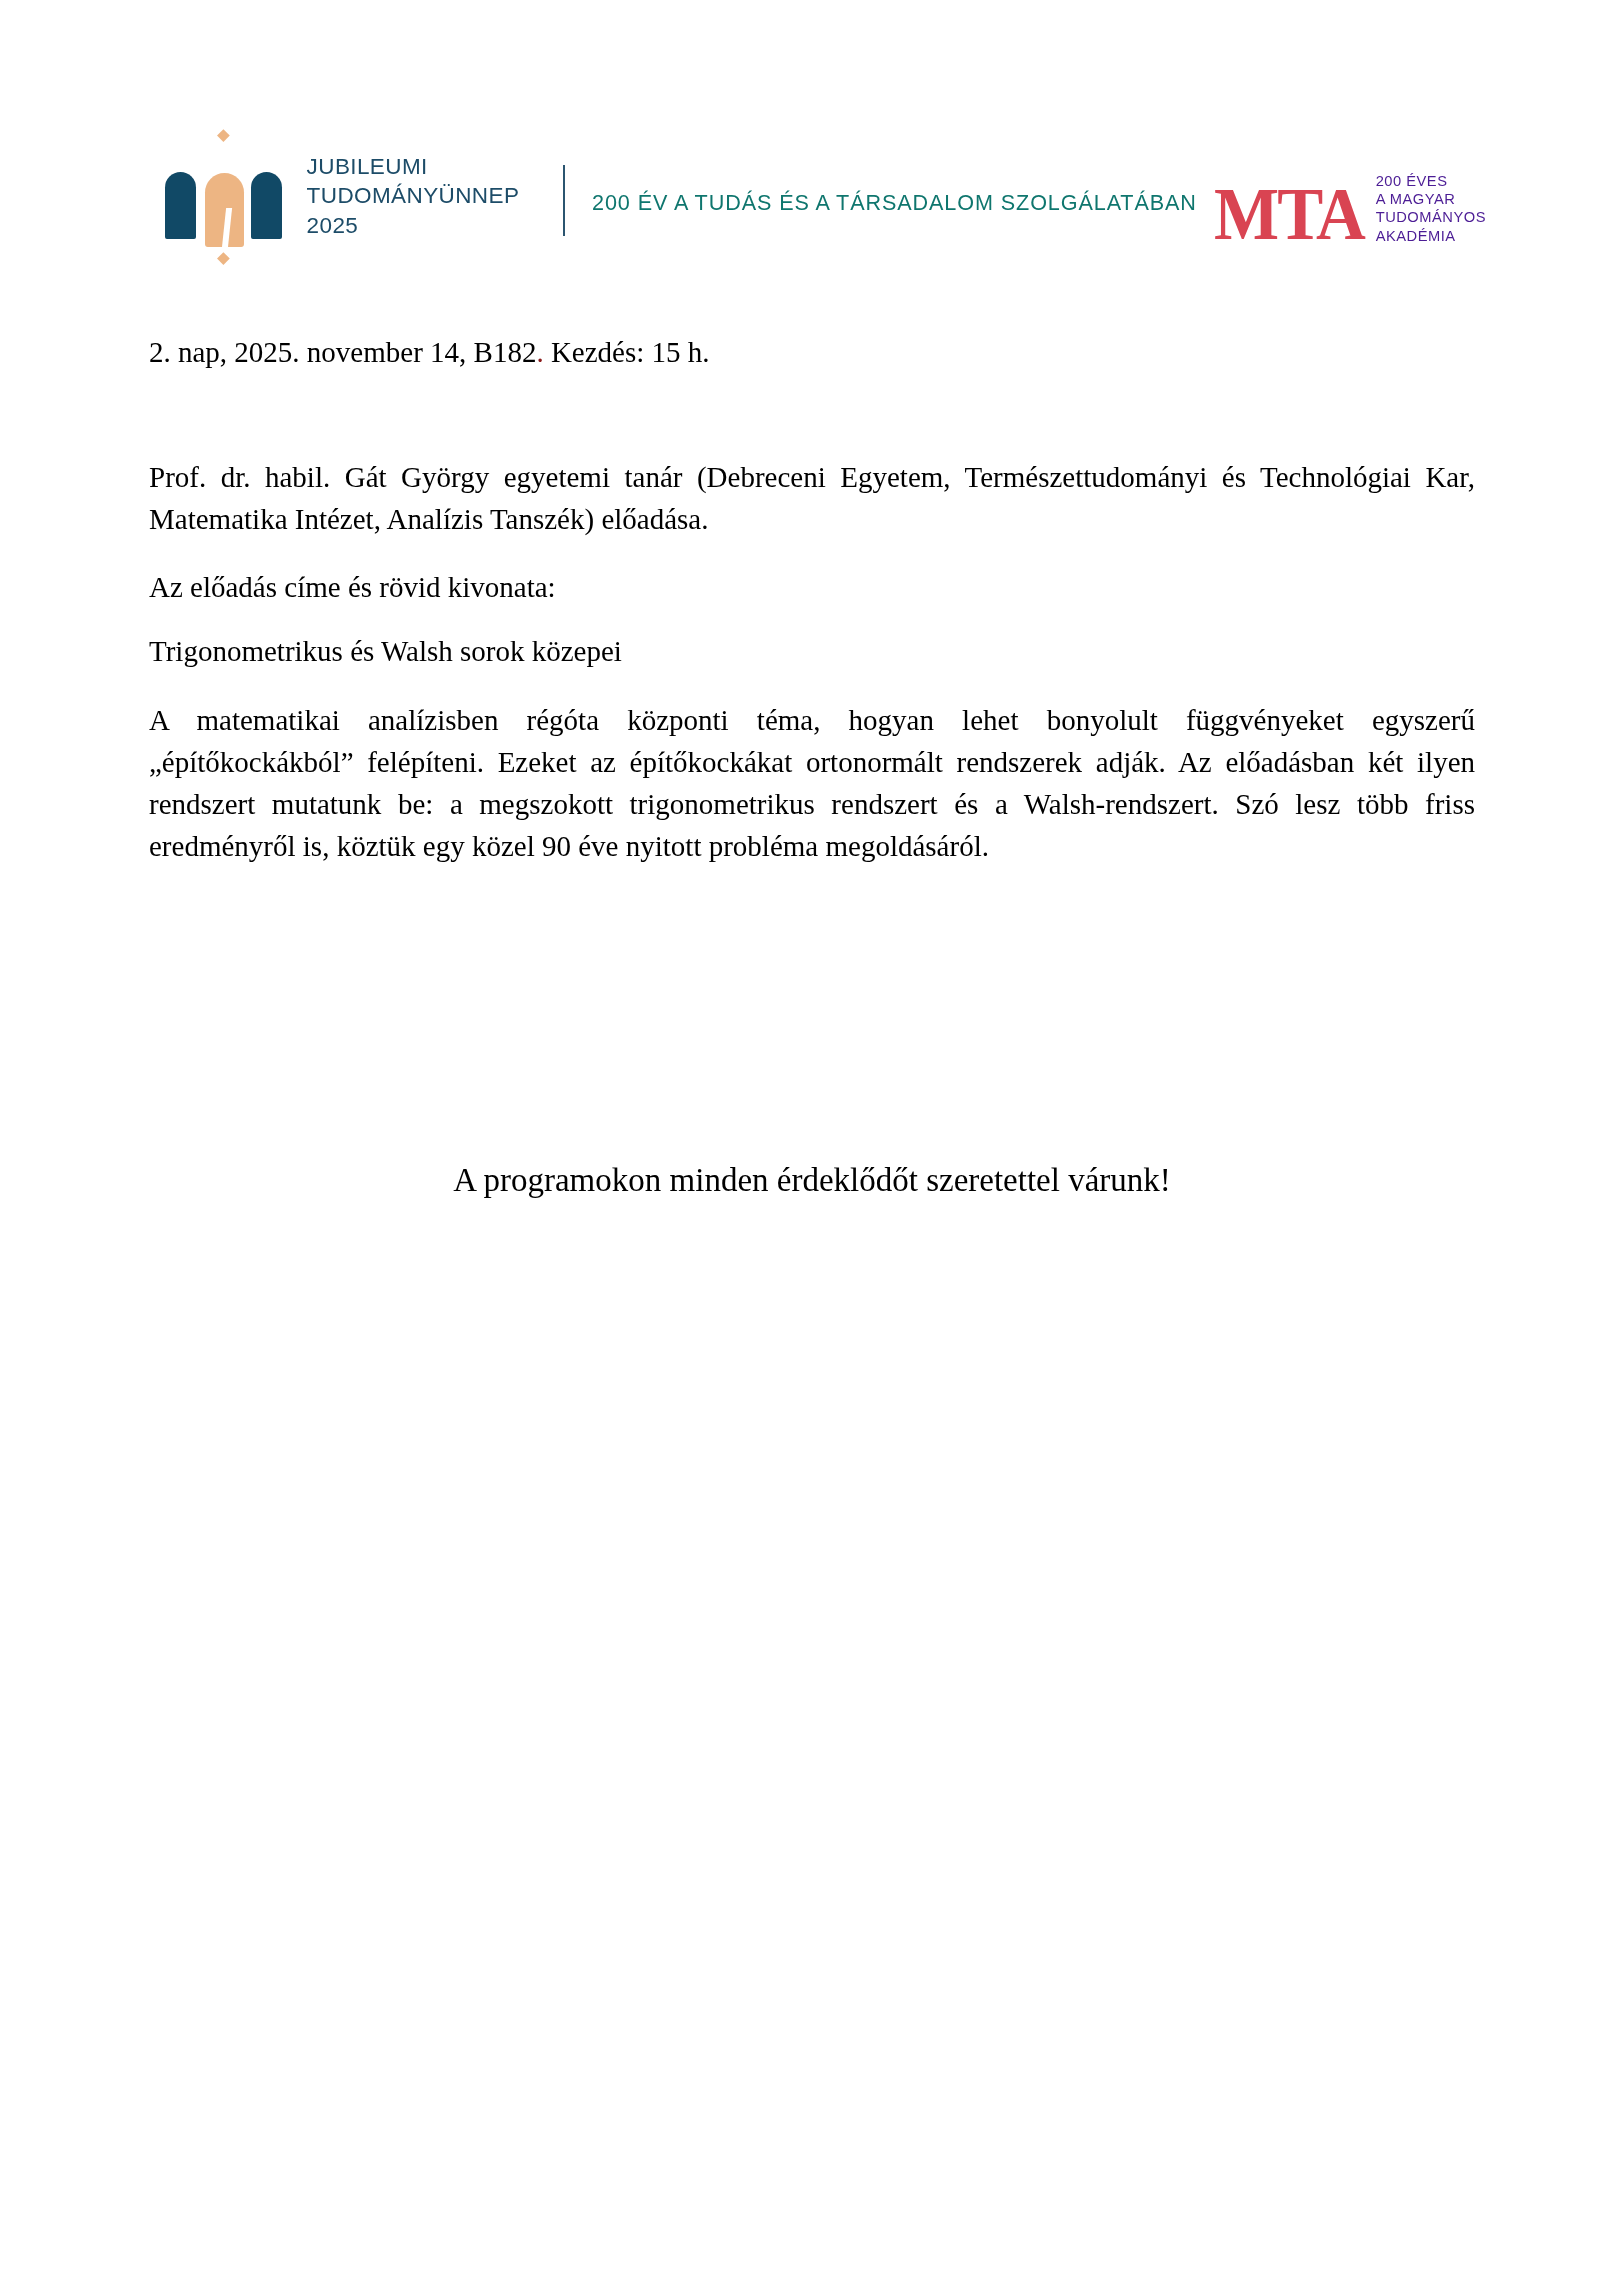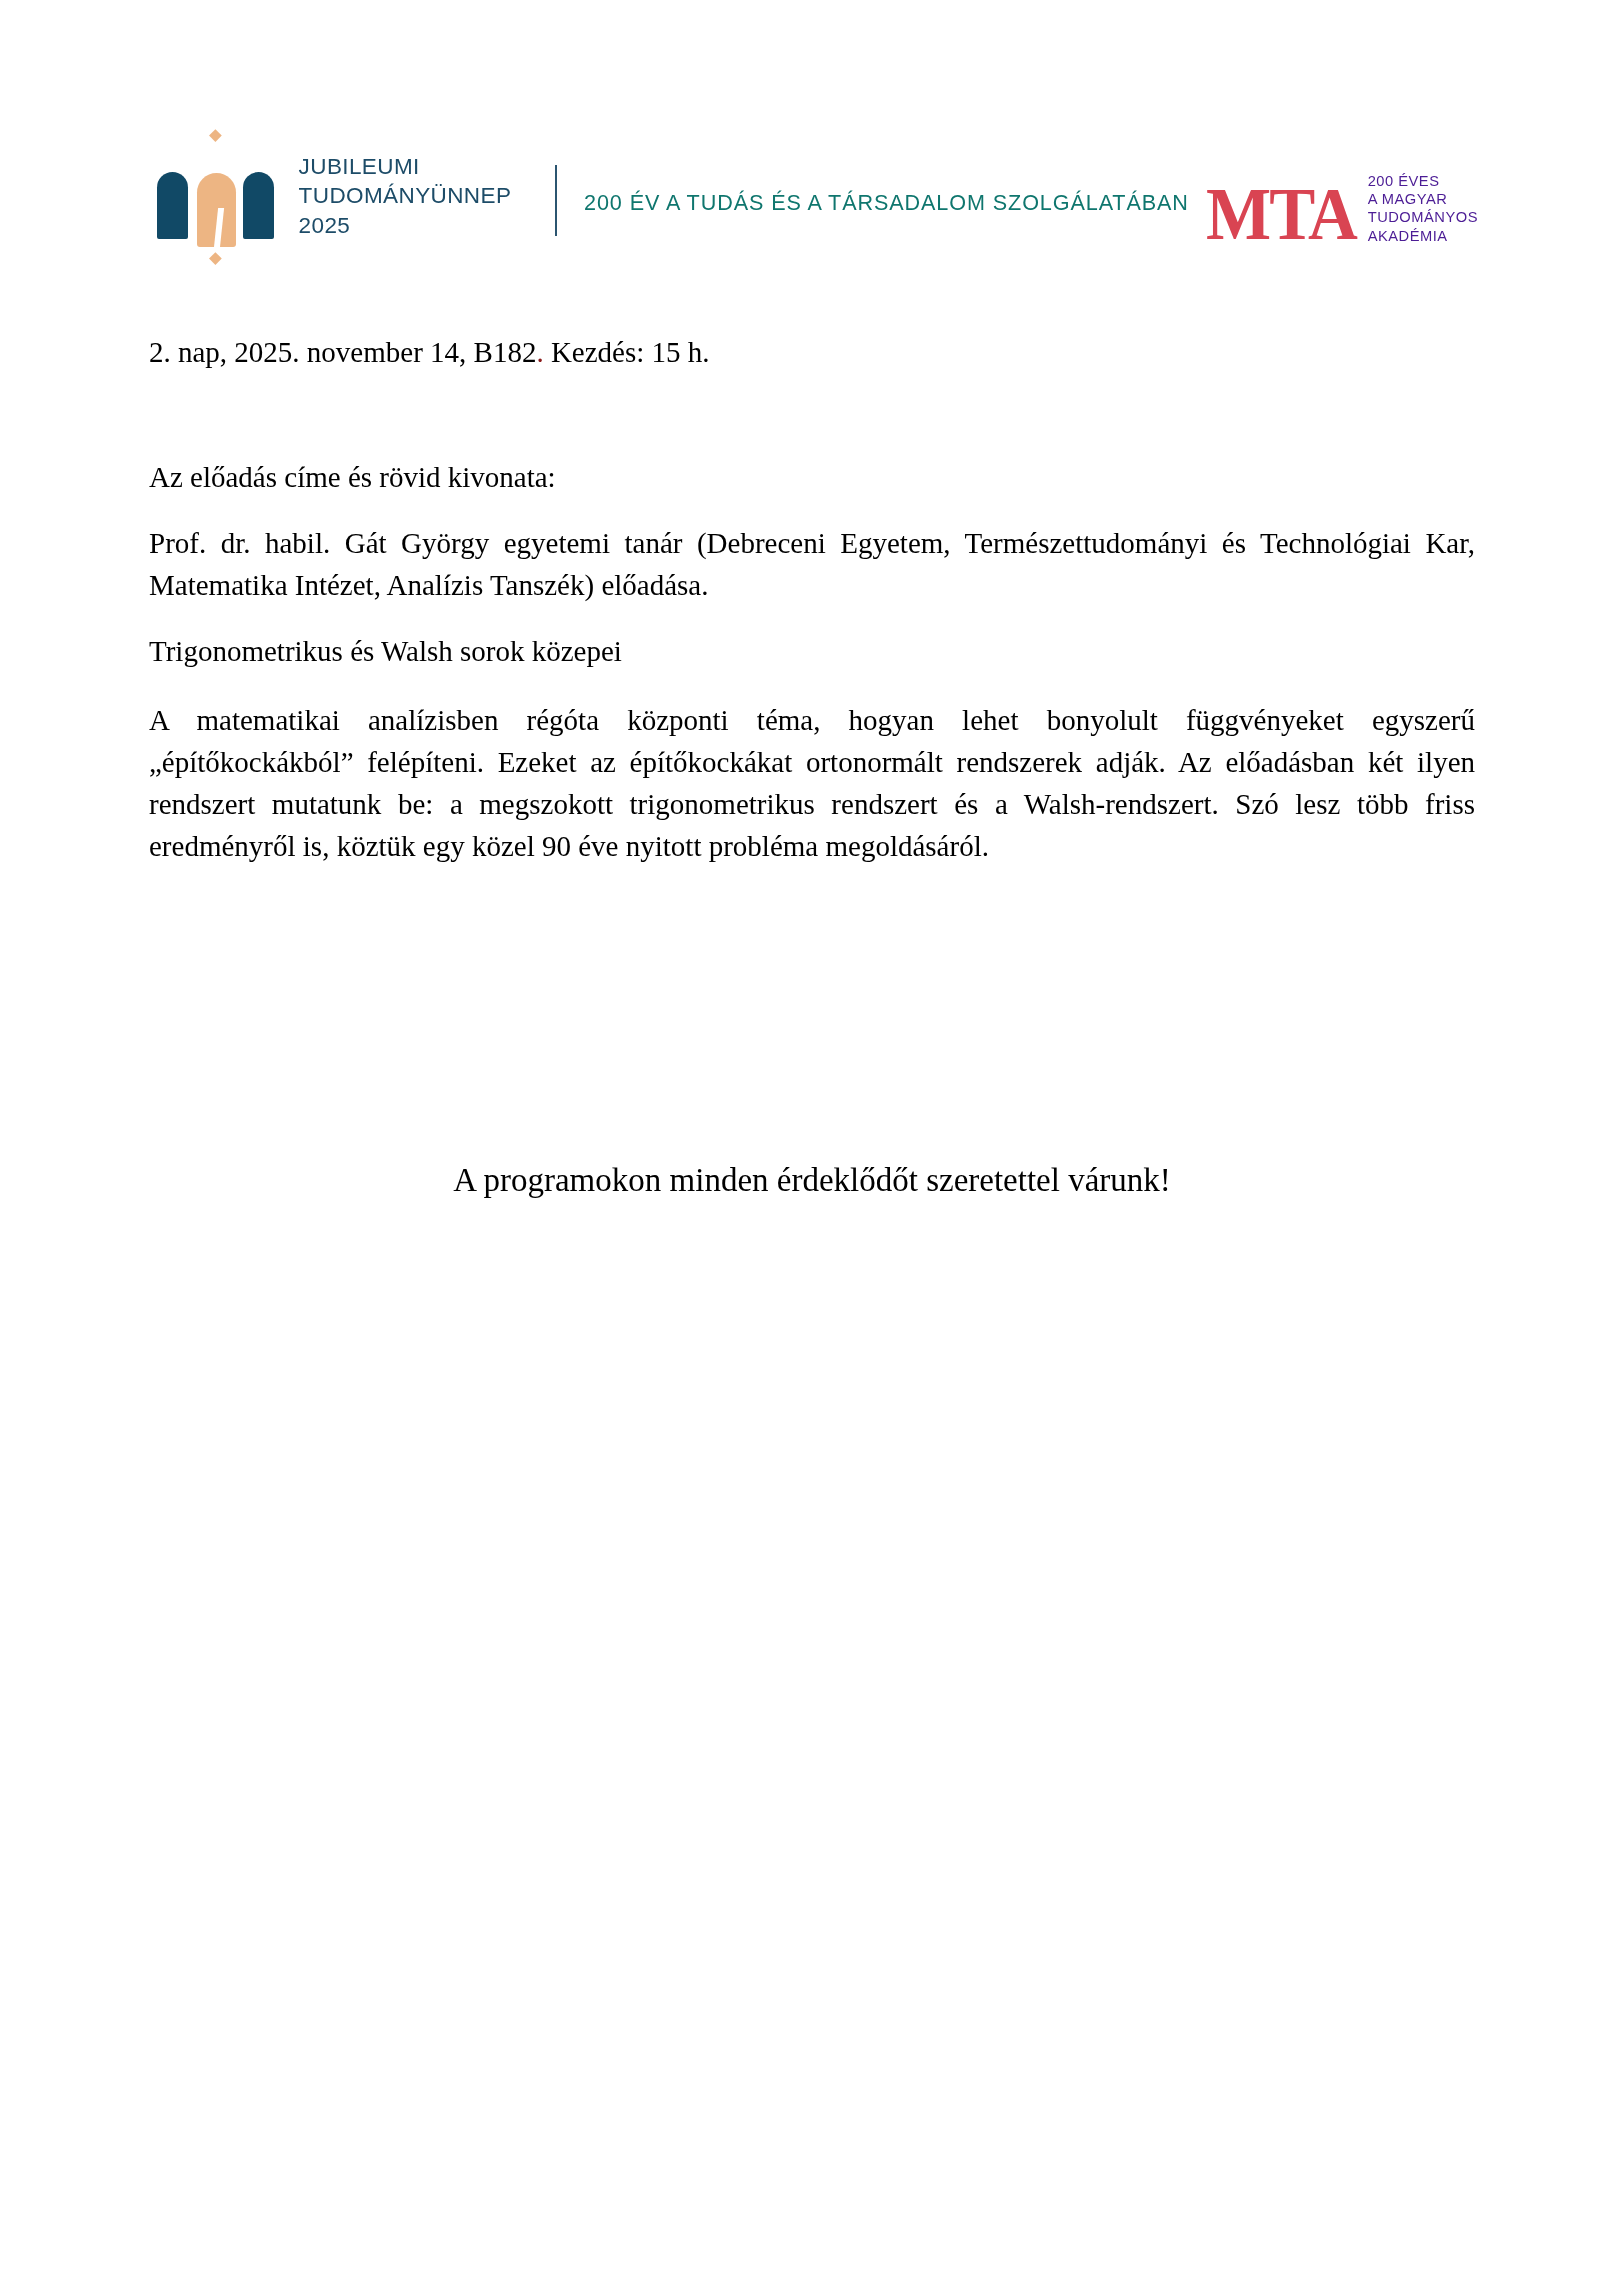--- a/index.html
+++ b/index.html
@@ -18,21 +18,21 @@
 
   .page {
     position: absolute;
     inset: 0;
     background: #ffffff;
   }
 
   
   .header {
     position: absolute;
-    left: 8px;
+    left: 16px;
     top: 0;
     width: 1600px;
     height: 294px;
   }
 
   .jubileumi-logo {
     position: absolute;
     left: 149px;
     top: 137px;
     display: flex;
@@ -250,23 +250,23 @@
       </div>
     </div>
 
   </div>
 
   <div class="content">
 
     <p class="line-date"><span>2. nap, 2025. november 14, B182</span><span class="dot-red">.</span><span> Kezdés: 15 h.</span></p>
 
 
+    <p class="para para-speaker">Prof. dr. habil. Gát György egyetemi tanár (Debreceni Egyetem, Természettudományi és Technológiai Kar, Matematika Intézet, Analízis Tanszék) előadása.</p>
+
     <p class="para">Az előadás címe és rövid kivonata:</p>
-
-    <p class="para para-speaker">Prof. dr. habil. Gát György egyetemi tanár (Debreceni Egyetem, Természettudományi és Technológiai Kar, Matematika Intézet, Analízis Tanszék) előadása.</p>
 
     <p class="lecture-title">Trigonometrikus és Walsh sorok közepei</p>
 
     <p class="para abstract">A matematikai analízisben régóta központi téma, hogyan lehet bonyolult függvényeket egyszerű „építőkockákból” felépíteni. Ezeket az építőkockákat ortonormált rendszerek adják. Az előadásban két ilyen rendszert mutatunk be: a megszokott trigonometrikus rendszert és a Walsh-rendszert. Szó lesz több friss eredményről is, köztük egy közel 90 éve nyitott probléma megoldásáról.</p>
 
   </div>
 
   <div class="closing-block">
     <p class="closing">A programokon minden érdeklődőt szeretettel várunk!</p>
   </div>

